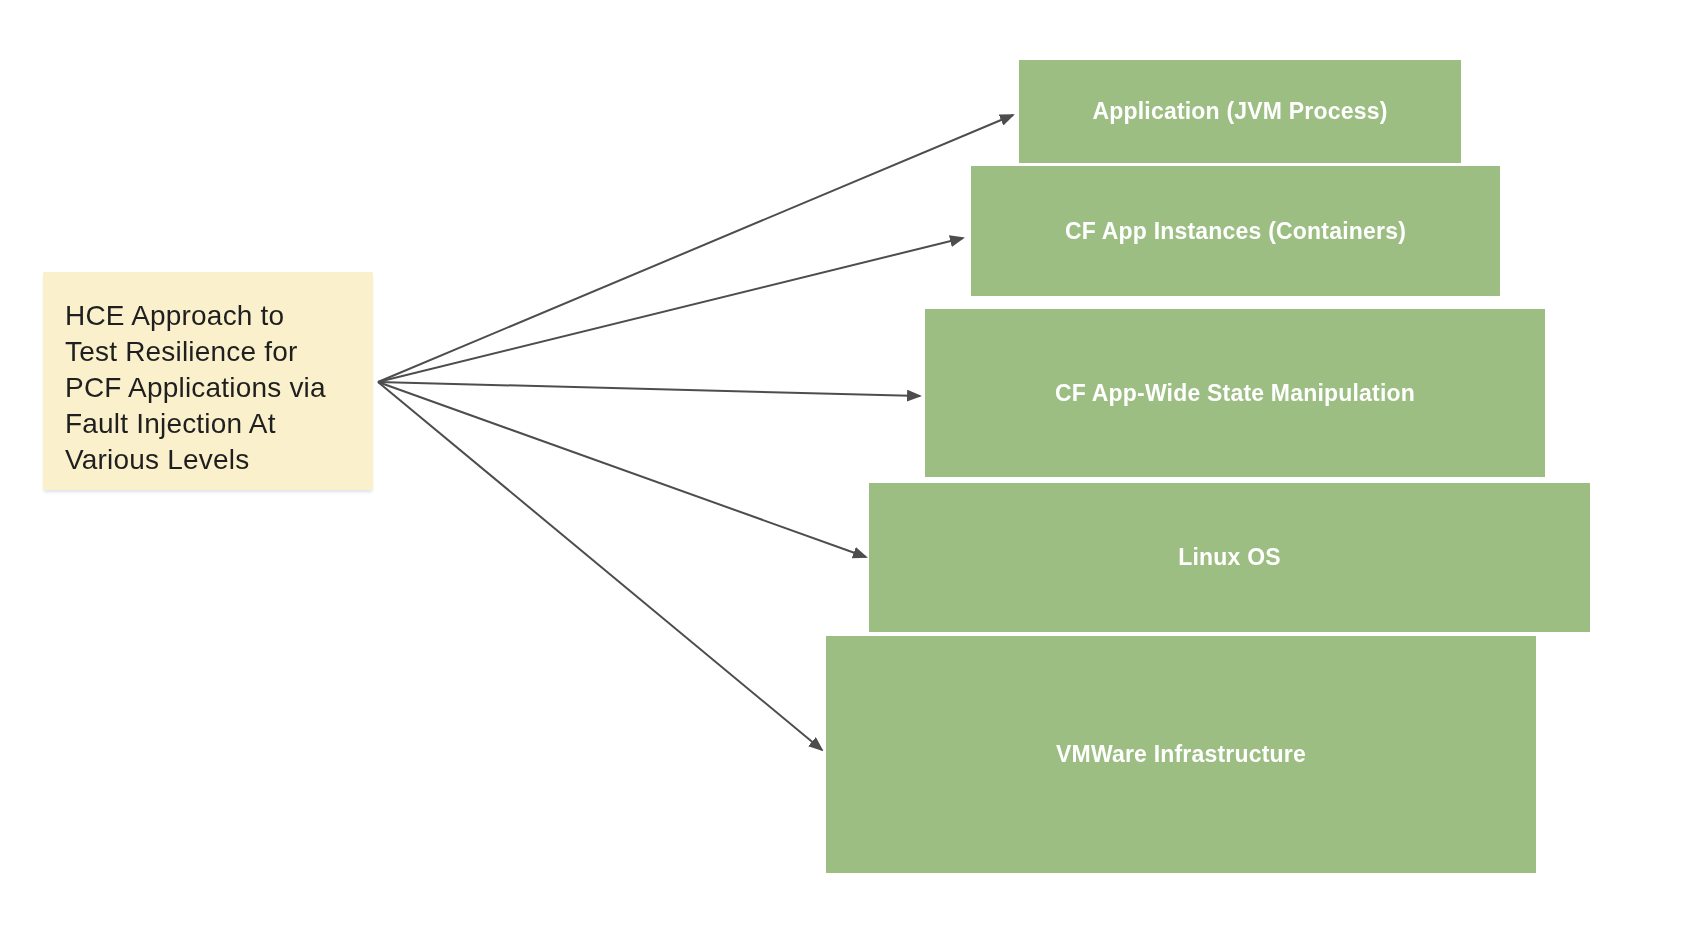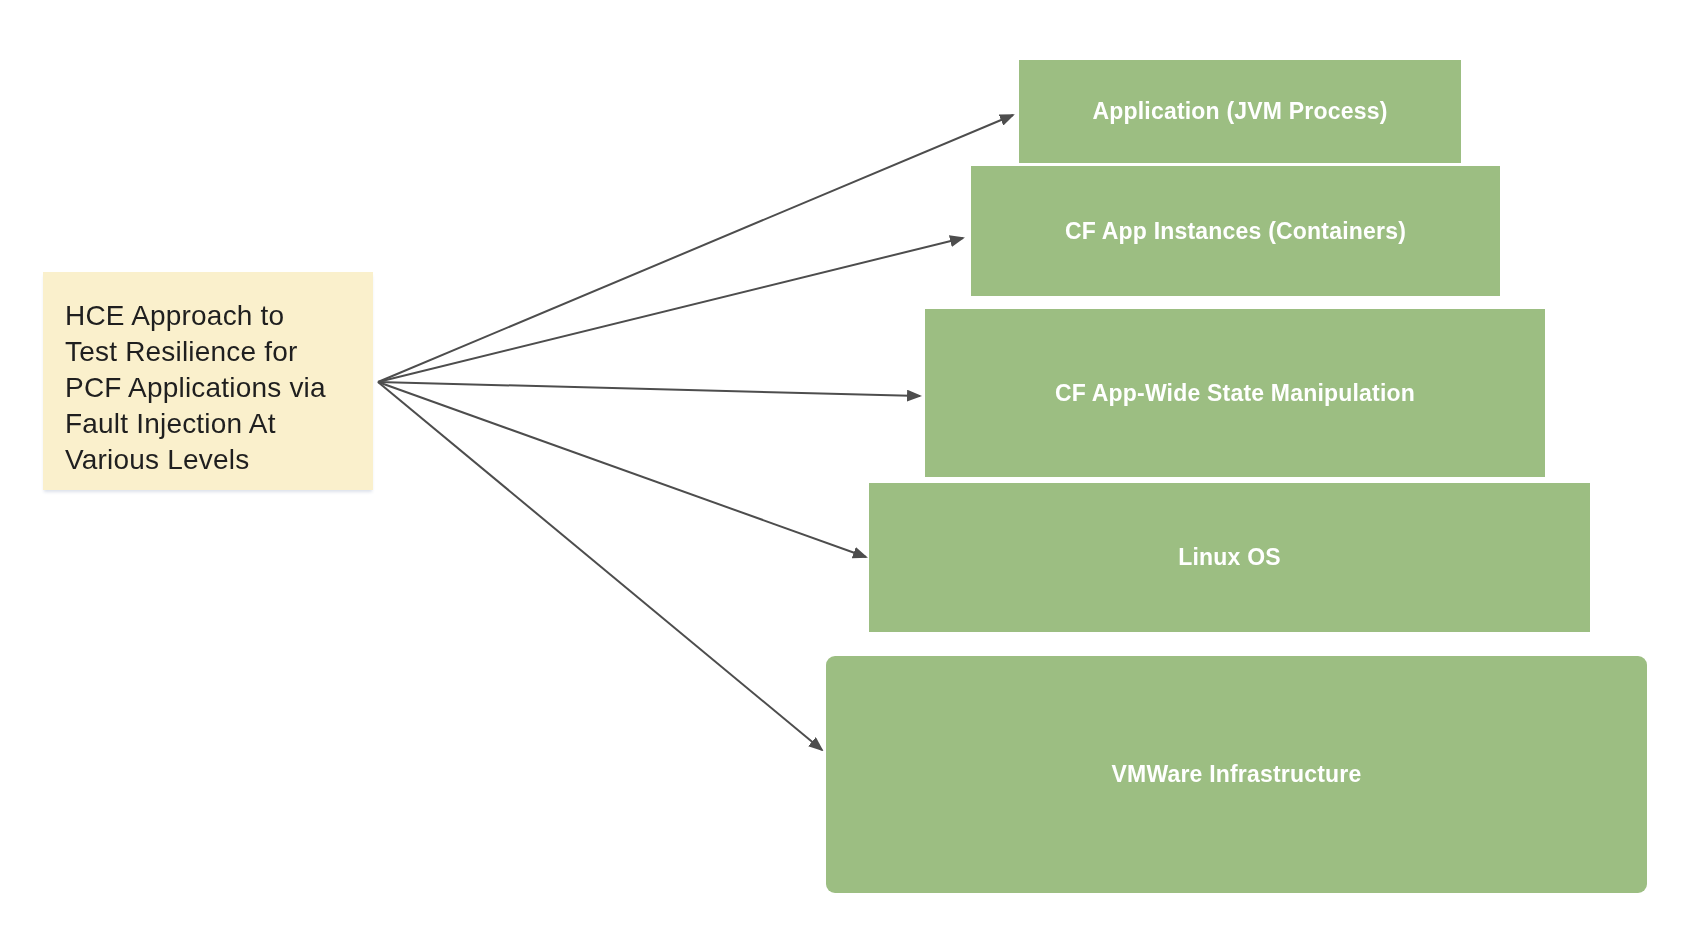--- a/index.html
+++ b/index.html
@@ -53,21 +53,21 @@
     color: var(--level-text, #ffffff);
     font-weight: bold;
     font-size: 23px;
     text-align: center;
     letter-spacing: 0.2px;
   }
   .lv0 { left: 1019px; top:  60px; width: 442px; height: 103px; }
   .lv1 { left:  971px; top: 166px; width: 529px; height: 130px; }
   .lv2 { left:  925px; top: 309px; width: 620px; height: 168px; }
   .lv3 { left:  869px; top: 483px; width: 721px; height: 149px; }
-  .lv4 { left:  826px; top: 656px; width: 821px; height: 237px; border-radius: 9px; }
+  .lv4 { left:  826px; top: 636px; width: 710px; height: 237px; }
   .arrow-line {
     stroke: var(--arrow, #4d4d4d);
     stroke-width: 2;
     fill: none;
   }
 </style>
 </head>
 <body>
 
 <div class="canvas">

